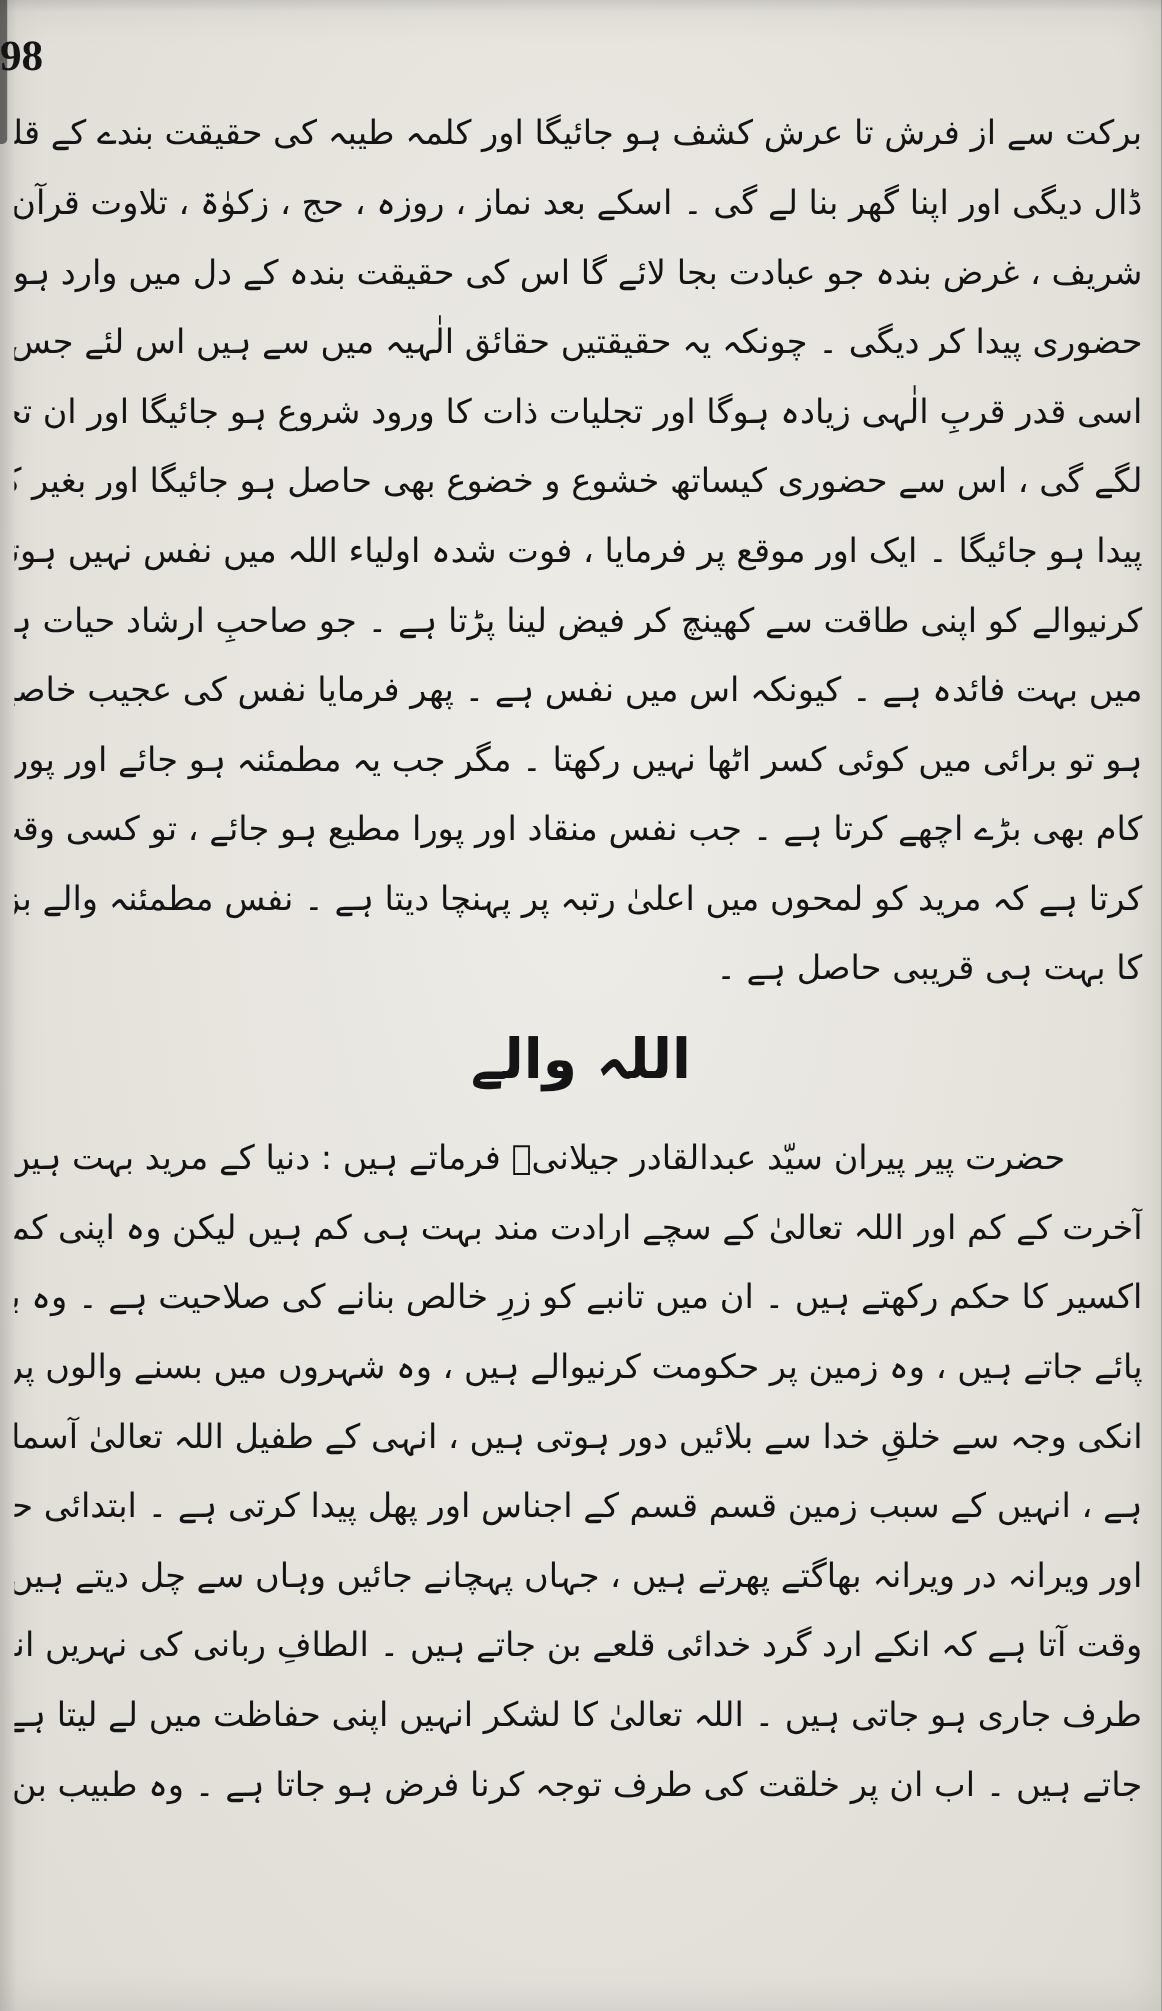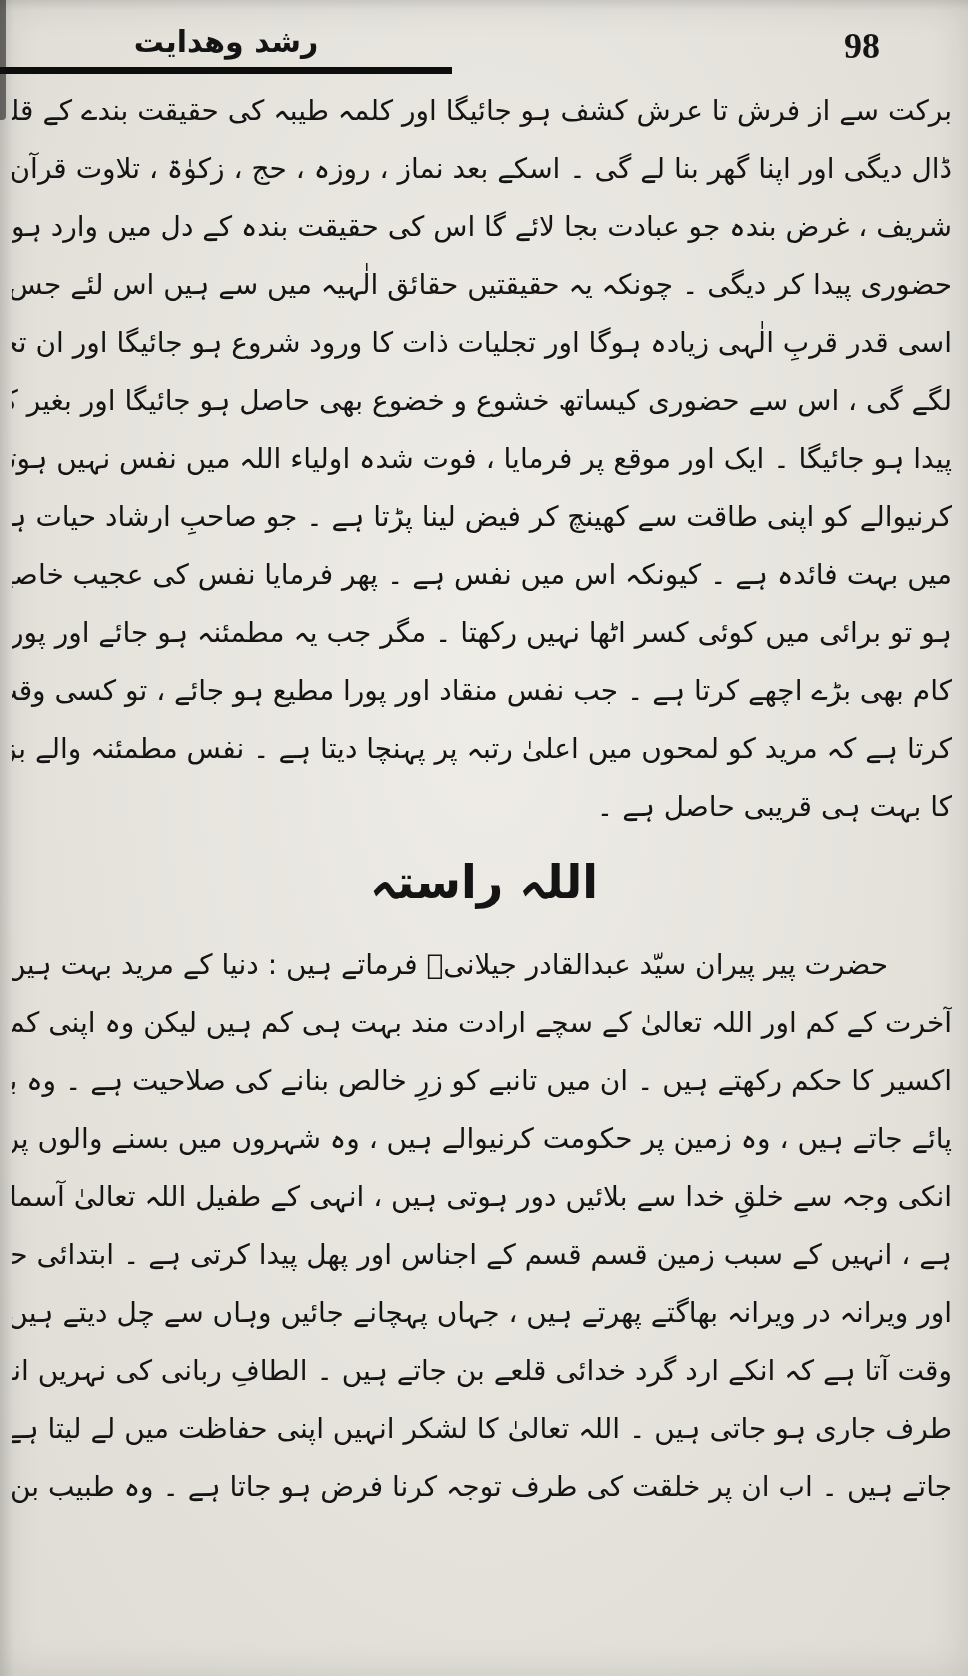--- a/index.html
+++ b/index.html
@@ -79,41 +79,40 @@
   }
 </style>
 </head>
 <body>
 
 <div class="page">
 
   <div class="edge-artifact"></div>
 
   <div class="header">
-    <div class="header-title">رشد وهدايت</div>
     <div class="page-number">98</div>
   </div>
 
   <div class="body-text">
     <div class="text-line">برکت سے از فرش تا عرش کشف ہو جائیگا اور کلمہ طیبہ کی حقیقت بندے کے قلب میں وارد ہو کر ڈیرہ</div>
     <div class="text-line">ڈال دیگی اور اپنا گھر بنا لے گی ۔ اسکے بعد نماز ، روزہ ، حج ، زکوٰۃ ، تلاوت قرآن پاک ، درود</div>
     <div class="text-line">شریف ، غرض بندہ جو عبادت بجا لائے گا اس کی حقیقت بندہ کے دل میں وارد ہو کر خوب بخود</div>
     <div class="text-line">حضوری پیدا کر دیگی ۔ چونکہ یہ حقیقتیں حقائق الٰہیہ میں سے ہیں اس لئے جس قدر یہ وارد ہوں گی ،</div>
     <div class="text-line">اسی قدر قربِ الٰہی زیادہ ہوگا اور تجلیات ذات کا ورود شروع ہو جائیگا اور ان تجلیات میں سیر ہونے</div>
     <div class="text-line">لگے گی ، اس سے حضوری کیساتھ خشوع و خضوع بھی حاصل ہو جائیگا اور بغیر کسی تکلیف کے اخلاص</div>
     <div class="text-line">پیدا ہو جائیگا ۔ ایک اور موقع پر فرمایا ، فوت شدہ اولیاء اللہ میں نفس نہیں ہوتا ، اسلئے فیض حاصل</div>
     <div class="text-line">کرنیوالے کو اپنی طاقت سے کھینچ کر فیض لینا پڑتا ہے ۔ جو صاحبِ ارشاد حیات ہو ، اس کی صحبت</div>
     <div class="text-line">میں بہت فائدہ ہے ۔ کیونکہ اس میں نفس ہے ۔ پھر فرمایا نفس کی عجیب خاصیت ہے ۔ جب یہ امارہ</div>
     <div class="text-line">ہو تو برائی میں کوئی کسر اٹھا نہیں رکھتا ۔ مگر جب یہ مطمئنہ ہو جائے اور پوری طرح قابو میں آ جائے تو</div>
     <div class="text-line">کام بھی بڑے اچھے کرتا ہے ۔ جب نفس منقاد اور پورا مطیع ہو جائے ، تو کسی وقت ایسی تحریک پیدا</div>
     <div class="text-line">کرتا ہے کہ مرید کو لمحوں میں اعلیٰ رتبہ پر پہنچا دیتا ہے ۔ نفس مطمئنہ والے بزرگوں سے توجہ لینا وصل</div>
     <div class="text-line short">کا بہت ہی قریبی حاصل ہے ۔</div>
   </div>
 
-  <div class="section-heading">اللہ راستہ</div>
+  <div class="section-heading">اللہ والے</div>
 
   <div class="body-text">
     <div class="text-line indent">حضرت پیر پیران سیّد عبدالقادر جیلانیؒ فرماتے ہیں : دنیا کے مرید بہت ہیں اور</div>
     <div class="text-line">آخرت کے کم اور اللہ تعالیٰ کے سچے ارادت مند بہت ہی کم ہیں لیکن وہ اپنی کمی اور نایابی کے باوجود</div>
     <div class="text-line">اکسیر کا حکم رکھتے ہیں ۔ ان میں تانبے کو زرِ خالص بنانے کی صلاحیت ہے ۔ وہ بہت ہی شاذ و نادر</div>
     <div class="text-line">پائے جاتے ہیں ، وہ زمین پر حکومت کرنیوالے ہیں ، وہ شہروں میں بسنے والوں پر کوتوال مقرر ہیں ،</div>
     <div class="text-line">انکی وجہ سے خلقِ خدا سے بلائیں دور ہوتی ہیں ، انہی کے طفیل اللہ تعالیٰ آسمان سے بارش نازل کرتا</div>
     <div class="text-line">ہے ، انہیں کے سبب زمین قسم قسم کے اجناس اور پھل پیدا کرتی ہے ۔ ابتدائی حالت میں وہ شہر در شہر</div>
     <div class="text-line">اور ویرانہ در ویرانہ بھاگتے پھرتے ہیں ، جہاں پہچانے جائیں وہاں سے چل دیتے ہیں ، پھر ایک</div>
     <div class="text-line">وقت آتا ہے کہ انکے ارد گرد خدائی قلعے بن جاتے ہیں ۔ الطافِ ربانی کی نہریں انکے دلوں کی</div>

